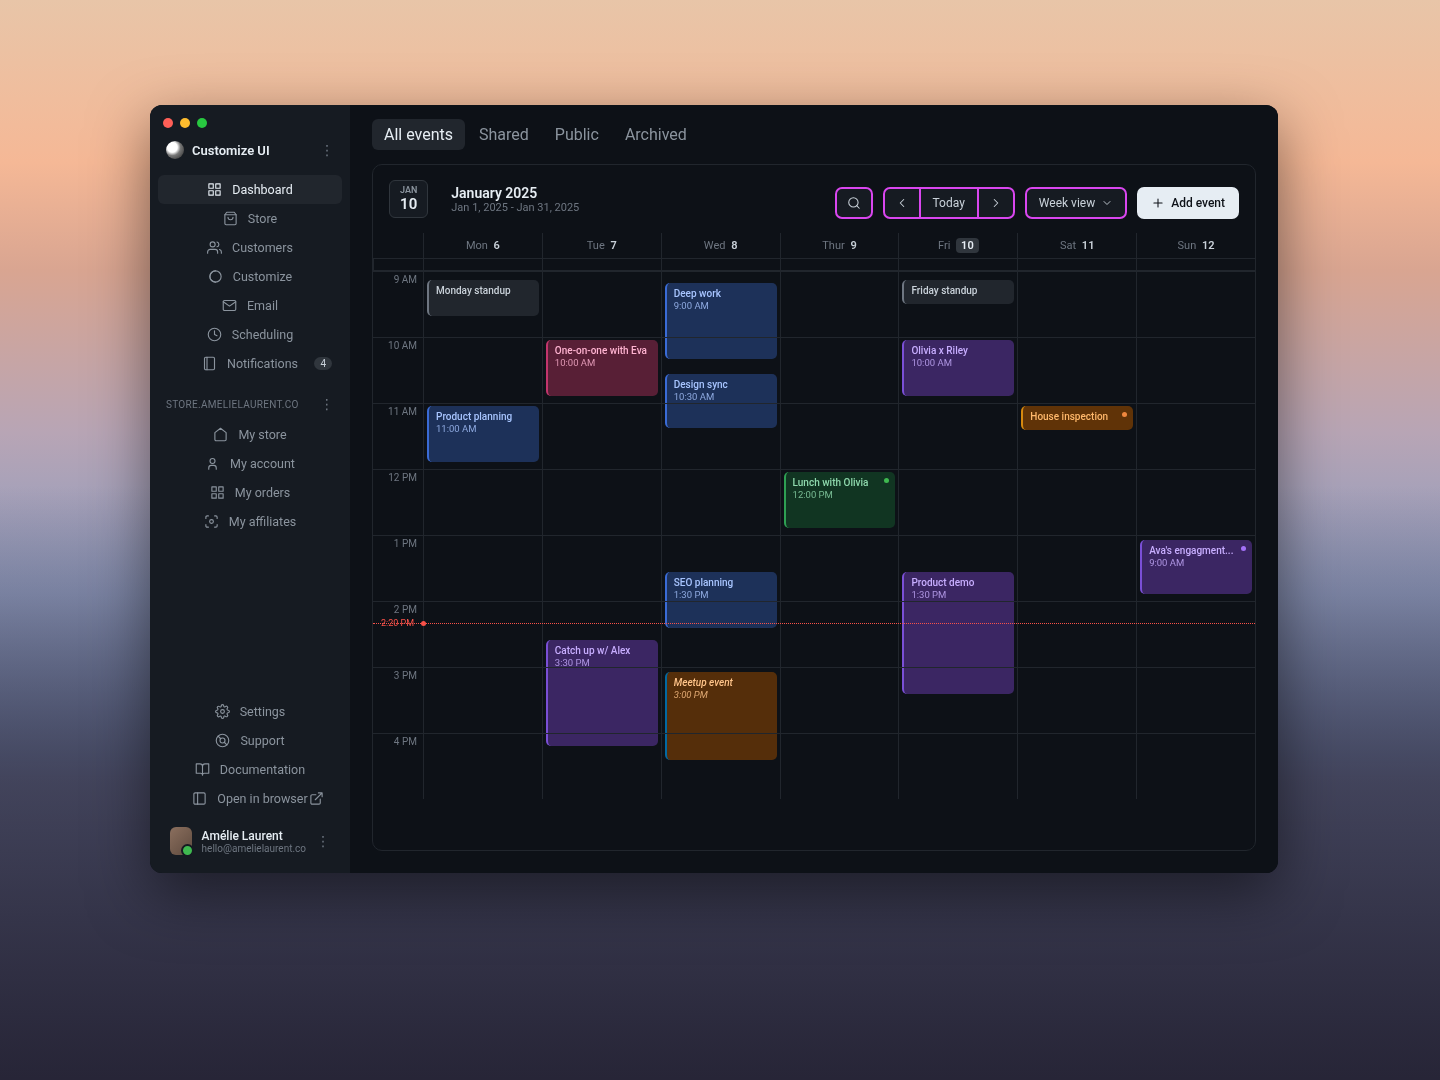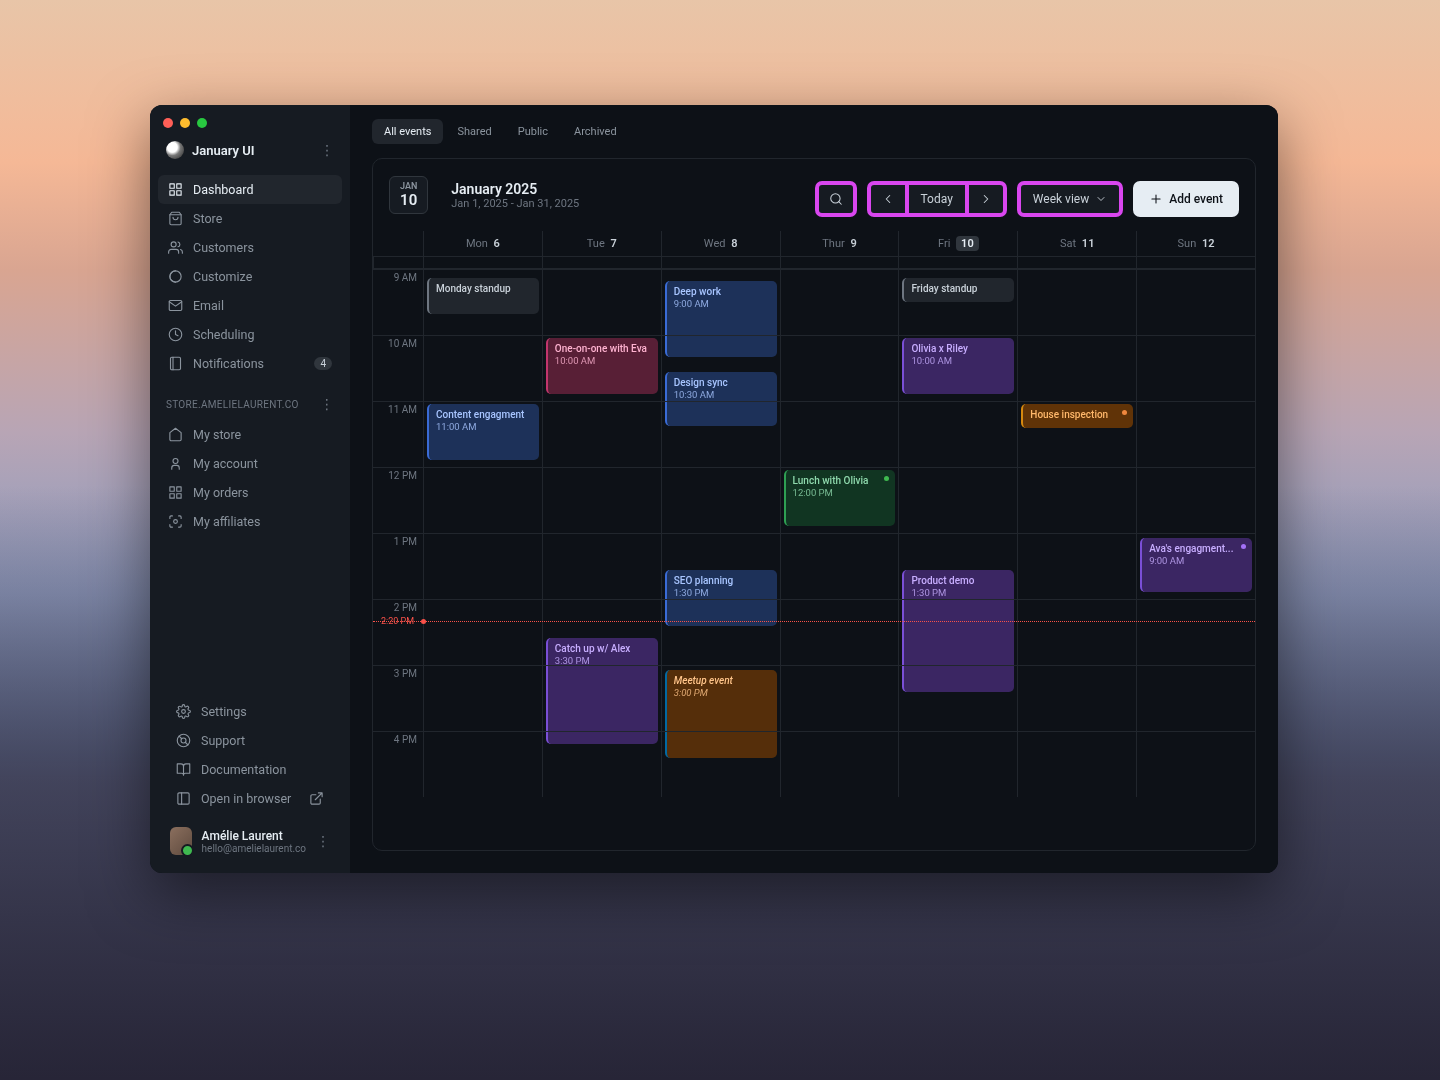--- a/index.html
+++ b/index.html
@@ -9,53 +9,53 @@
 .traffic-lights { position: absolute; top: 13px; left: 13px; display: flex; gap: 7px; z-index: 10; }
 .tl { width: 10px; height: 10px; border-radius: 50%; }
 .tl-r { background: #ff5f57; } .tl-y { background: #febc2e; } .tl-g { background: #28c840; }
 .sidebar { width: 200px; background: #161b22; display: flex; flex-direction: column; padding-top: 36px; flex-shrink: 0; }
 .sidebar-header { display: flex; align-items: center; justify-content: space-between; padding: 0 16px 12px; }
 .brand { display: flex; align-items: center; gap: 8px; }
 .brand-logo { width: 18px; height: 18px; border-radius: 50%; background: radial-gradient(circle at 35% 35%, #fff 0%, #fff 30%, #777 50%, #222 100%); }
 .brand-name { color: #e6edf3; font-weight: 600; font-size: 13px; }
 .dots-v { color: #6e7681; cursor: pointer; font-size: 14px; }
 .nav-section { padding: 4px 8px; }
-.nav-item { display: flex; align-items: center; gap: 10px; padding: 7px 10px; border-radius: 6px; color: #8b949e; font-size: 12.5px; cursor: pointer; position: relative; }
+.nav-item { display: flex; align-items: center; gap: 10px; padding: 7px 10px; border-radius: 6px; color: #8b949e; font-size: 12.5px; cursor: pointer; position: relative; justify-content: center; }
 .nav-item.active { background: #21262d; color: #e6edf3; }
 .nav-icon { width: 15px; height: 15px; display: flex; align-items: center; justify-content: center; flex-shrink: 0; }
 .nav-icon svg { width: 15px; height: 15px; }
 .badge { position: absolute; right: 10px; background: #30363d; color: #c9d1d9; font-size: 10px; padding: 1px 6px; border-radius: 8px; }
 .section-hdr { display: flex; justify-content: space-between; align-items: center; padding: 14px 16px 4px; color: #6e7681; font-size: 10px; letter-spacing: 0.3px; }
 .sidebar-footer { margin-top: auto; padding: 0 8px 8px; }
 .ext-icon { position: absolute; right: 10px; }
 .user-card { display: flex; align-items: center; gap: 10px; padding: 10px 12px; }
 .avatar { width: 28px; height: 28px; border-radius: 6px; background: linear-gradient(135deg, #8b6f5e, #5e4a3e); position: relative; }
 .avatar::after { content:''; position:absolute; bottom:-2px; right:-2px; width:9px; height:9px; background:#3fb950; border:2px solid #161b22; border-radius:50%; }
 .user-name { color: #e6edf3; font-size: 12px; font-weight: 500; }
 .user-email { color: #6e7681; font-size: 10px; }
 .main { flex: 1; display: flex; flex-direction: column; background: #0d1117; overflow: hidden; }
 .top-bar { display: flex; align-items: center; justify-content: space-between; padding: 16px 22px 0; }
 .page-title { color: #e6edf3; font-size: 16px; font-weight: 600; }
 .search-box { display: flex; align-items: center; gap: 8px; background: #161b22; border: 1px solid #30363d; border-radius: 8px; padding: 7px 12px; width: 222px; }
 .search-box input { background: transparent; border: none; outline: none; color: #c9d1d9; font-size: 12px; flex: 1; }
 .search-box input::placeholder { color: #6e7681; }
 .kbd { color: #6e7681; font-size: 11px; }
 .tabs { display: flex; gap: 2px; padding: 14px 22px 0; }
-.tab { padding: 6px 12px; border-radius: 6px; color: #8b949e; font-size: 11px; cursor: pointer; }
+.tab { padding: 6px 12px; border-radius: 6px; color: #8b949e; font-size: 16px; cursor: pointer; }
 .tab.active { background: #21262d; color: #e6edf3; }
 .cal-container { margin: 14px 22px 22px; background: #0d1117; border: 1px solid #21262d; border-radius: 10px; flex: 1; display: flex; flex-direction: column; overflow: hidden; }
 .cal-header { display: flex; align-items: center; justify-content: space-between; padding: 14px 16px; }
 .cal-date-group { display: flex; align-items: center; gap: 23px; }
 .date-chip { background: #161b22; border: 1px solid #30363d; border-radius: 6px; padding: 4px 10px; text-align: center; }
 .date-chip-month { color: #8b949e; font-size: 9px; font-weight: 600; }
 .date-chip-day { color: #e6edf3; font-size: 15px; font-weight: 600; }
 .range-title { color: #e6edf3; font-size: 14px; font-weight: 600; }
 .range-sub { color: #6e7681; font-size: 11px; }
 .cal-controls { display: flex; align-items: center; gap: 10px; }
-.btn { background: #161b22; border: 4px solid #d946ef; color: #c9d1d9; border-radius: 7px; padding: 7px 12px; font-size: 12px; cursor: pointer; display: flex; align-items: center; gap: 6px; margin-top: 8px; }
+.btn { background: #161b22; border: 2px solid #d946ef; color: #c9d1d9; border-radius: 7px; padding: 7px 12px; font-size: 12px; cursor: pointer; display: flex; align-items: center; gap: 6px; margin-top: 8px; }
 .btn-icon { padding: 7px 10px; }
 .btn-group { display: flex; }
 .btn-group .btn { border-radius: 0; }
 .btn-group .btn:first-child { border-radius: 7px 0 0 7px; }
 .btn-group .btn:last-child { border-radius: 0 7px 7px 0; border-left: none; }
 .btn-group .btn:not(:first-child):not(:last-child) { border-left: none; }
 .btn-primary { background: #e6edf3; color: #0d1117; border-color: #e6edf3; font-weight: 500; }
 .week-grid { flex: 1; display: flex; flex-direction: column; overflow: hidden; position: relative; }
 .day-headers { display: grid; grid-template-columns: 50px repeat(7, 1fr); border-bottom: 1px solid #21262d; }
 .day-h { padding: 6px 0; text-align: center; color: #6e7681; font-size: 11px; border-left: 1px solid #21262d; }
@@ -94,21 +94,21 @@
   <div class="traffic-lights">
     <div class="tl tl-r"></div>
     <div class="tl tl-y"></div>
     <div class="tl tl-g"></div>
   </div>
 
   <aside class="sidebar">
     <div class="sidebar-header">
       <div class="brand">
         <div class="brand-logo"></div>
-        <span class="brand-name">January UI</span>
+        <span class="brand-name">Customize UI</span>
       </div>
       <span class="dots-v">⋮</span>
     </div>
 
     <nav class="nav-section">
       <div class="nav-item active">
         <span class="nav-icon">
             <svg viewBox="0 0 24 24">
               <rect x="3" y="3" width="7" height="7"></rect>
               <rect x="14" y="3" width="7" height="7"></rect>
@@ -358,21 +358,21 @@
             <div></div>
           </div>
         <div class="grid-body">
           <div class="hours-grid" id="hours-grid">
               <div class="hour-label">9 AM</div>
               <div class="hour-cell">
                 <div class="event ev-gray" style="top: 8px; height: 36px;">
                   <div class="ev-title">Monday standup</div>
                 </div>
                 <div class="event ev-darkblue" style="top: 134px; height: 56px;">
-                  <div class="ev-title">Content engagment</div>
+                  <div class="ev-title">Product planning</div>
                   <div class="ev-time">11:00 AM</div>
                 </div>
               </div>
               <div class="hour-cell">
                 <div class="event ev-maroon" style="top: 68px; height: 56px;">
                   <div class="ev-title">One-on-one with Eva</div>
                   <div class="ev-time">10:00 AM</div>
                 </div>
                 <div class="event ev-purple" style="top: 368px; height: 106px;">
                   <div class="ev-title">Catch up w/ Alex</div>

